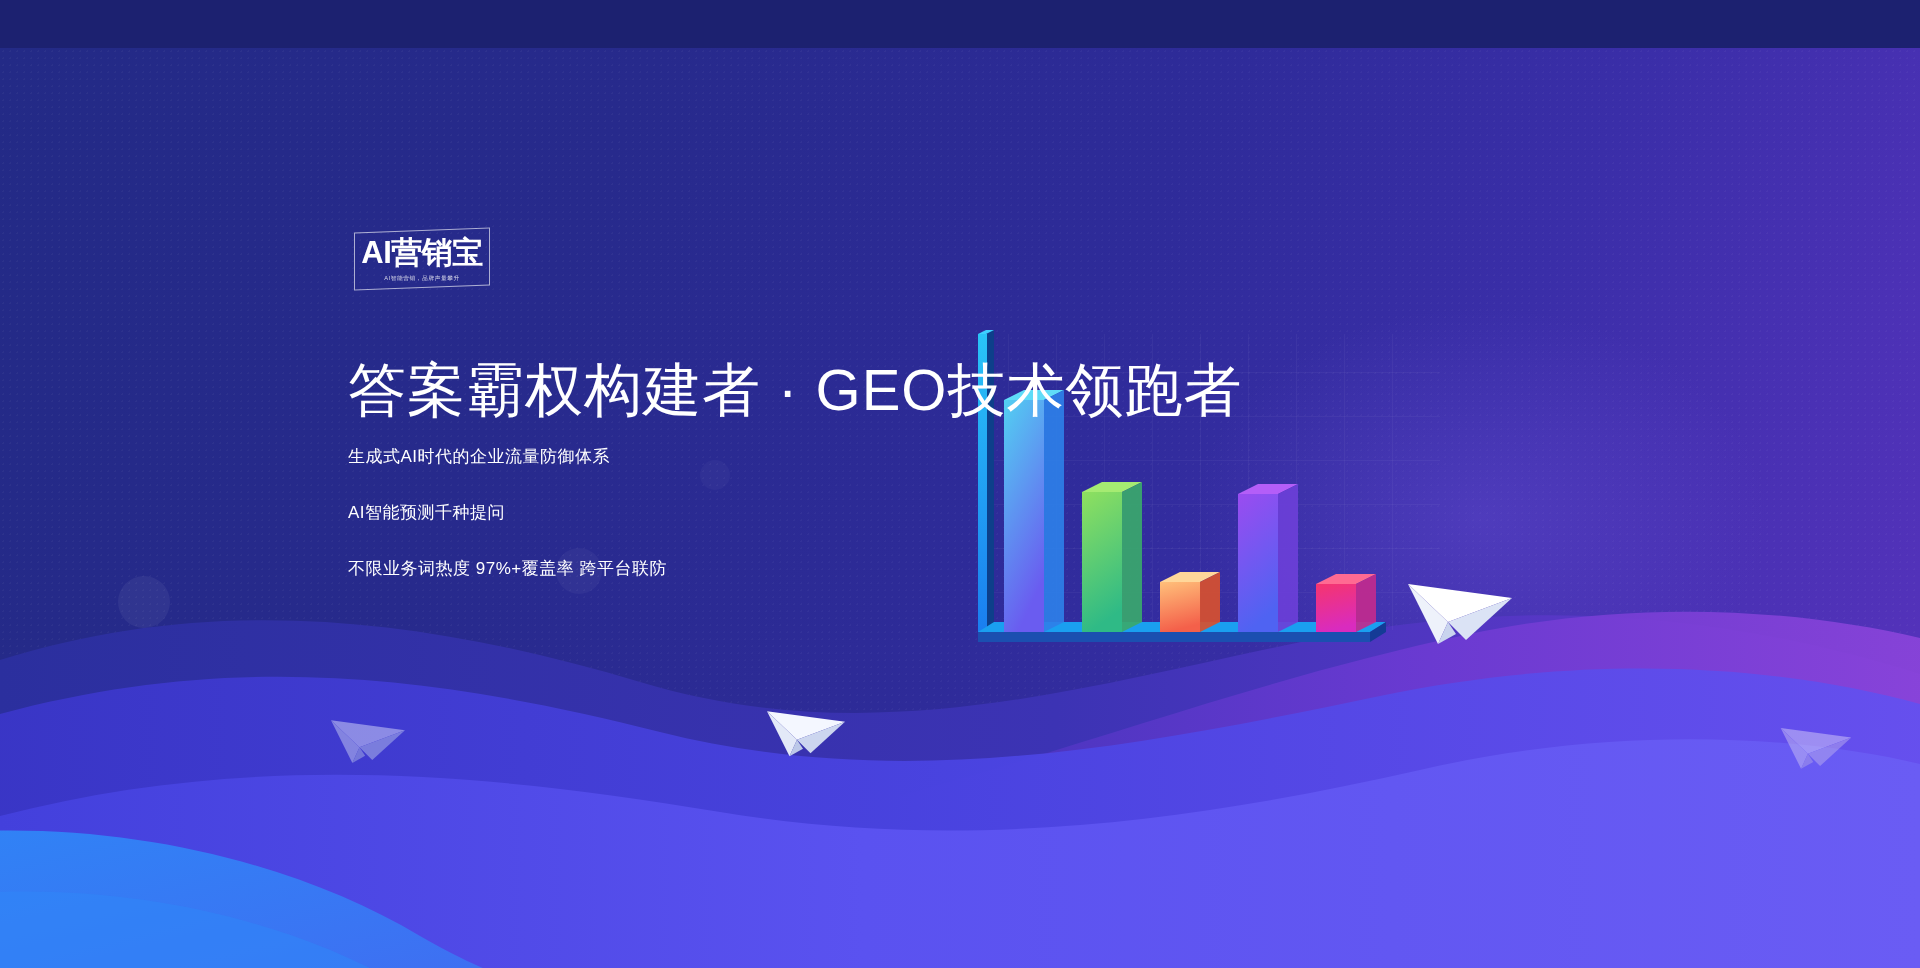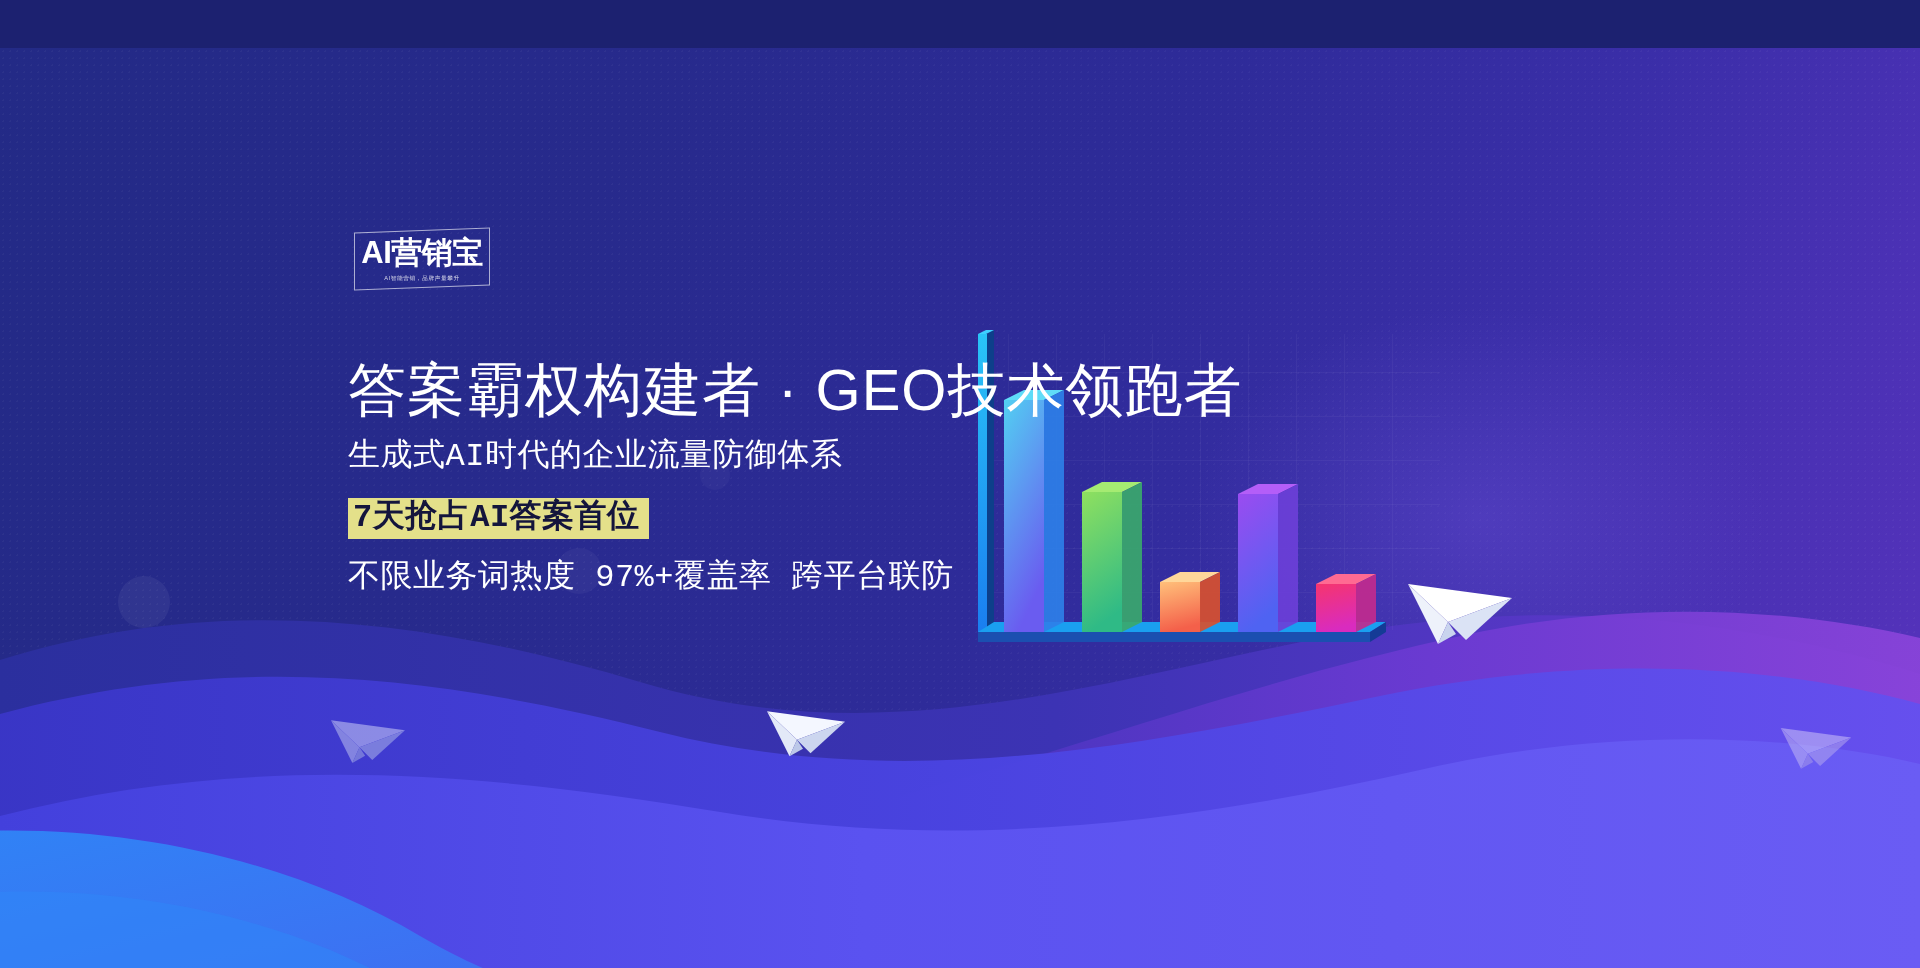--- a/index.html
+++ b/index.html
@@ -112,27 +112,26 @@
     color: #ffffff;
     font-size: 58px;
     font-weight: 400;
     line-height: 60px;
     letter-spacing: 1px;
     white-space: nowrap;
     margin: 0 0 22px 0;
   }
   .subline {
     color: #ffffff;
-    font-size: 32px;
+    font-size: 17px;
     font-weight: 400;
     line-height: 30px;
     white-space: nowrap;
     margin: 0 0 26px 0;
     letter-spacing: 0.5px;
-    font-family: Liberation Mono, monospace;
   }
   .subline.highlight {
     display: inline-block;
     background: #e4e08a;
     color: #14153c;
     font-weight: 700;
     padding: 5px 9px 6px 5px;
     margin-bottom: 24px;
   }
   .highlight-wrap { display: block; }
@@ -206,23 +205,21 @@
 
   <div id="logo">
     <div class="frame"></div>
     <div class="logo-main">AI营销宝</div>
     <div class="logo-sub">AI智能营销，品牌声量攀升</div>
   </div>
 
   <div id="copy">
     <h1 class="headline">答案霸权构建者 · GEO技术领跑者</h1>
     <p class="subline">生成式AI时代的企业流量防御体系</p>
-    <span class="highlight-wrap">
-      <span class="subline highlight">7天抢占AI答案首位</span>
-    </span>
+    <p class="subline">AI智能预测千种提问</p>
     <p class="subline last">不限业务词热度 97%+覆盖率 跨平台联防</p>
   </div>
 
   <div id="chart">
     <svg width="480" height="400" viewBox="0 0 480 400" xmlns="http://www.w3.org/2000/svg">
       <defs>
 
         <pattern id="grid" width="48" height="44" patternUnits="userSpaceOnUse">
           <path d="M48 0 L0 0 0 44" fill="none" stroke="rgba(255,255,255,0.08)" stroke-width="1"></path>
         </pattern>

